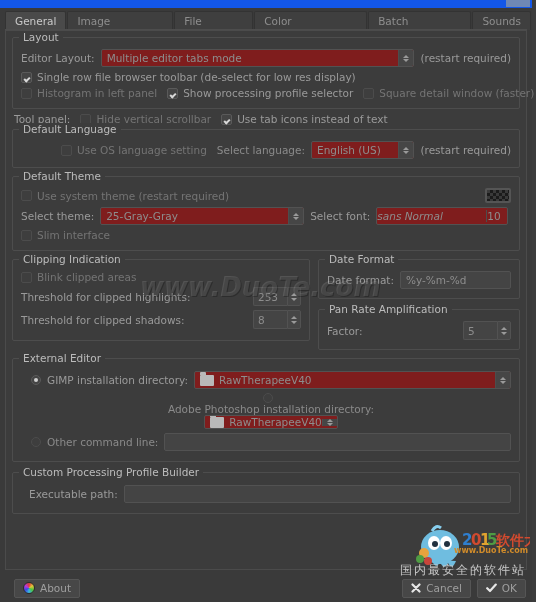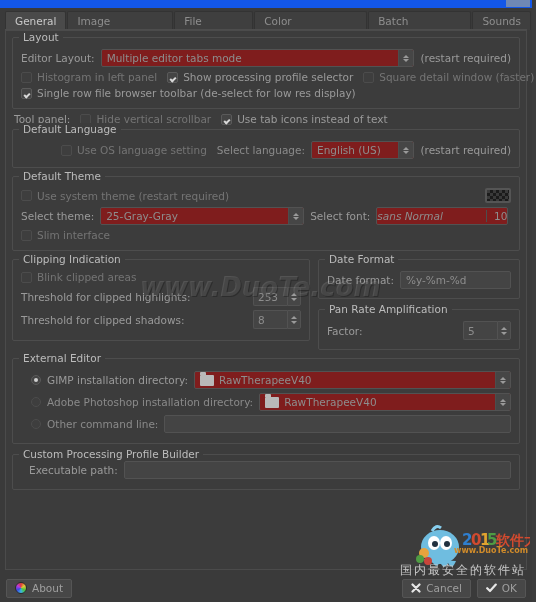--- a/index.html
+++ b/index.html
@@ -93,21 +93,21 @@
       background:#b9b9b9;border-radius:1px 1px 0 0;}
 
   
   .swatch{width:26px;height:15px;border:2px solid #555;border-radius:2px;flex:none;
       background-color:#3a3a3a;
       background-image:linear-gradient(45deg,#1b1b1b 25%,transparent 25%,transparent 75%,#1b1b1b 75%),
                        linear-gradient(45deg,#1b1b1b 25%,transparent 25%,transparent 75%,#1b1b1b 75%);
       background-size:6px 6px;background-position:0 0,3px 3px;box-sizing:border-box;}
 
   
-  .bottom{position:absolute;left:0;right:0;bottom:0;height:28px;background:#3a3a3a;
+  .bottom{position:absolute;left:8px;right:0;bottom:0;height:28px;background:#3a3a3a;
           display:flex;align-items:center;padding:0 6px;box-sizing:border-box;}
   .btn{height:19px;padding:0 8px;background:#474747;border:1px solid #555;border-radius:2px;
        display:flex;align-items:center;color:#9f9f9f;font-size:10.5px;box-sizing:border-box;}
   .btn .ic{margin-right:5px;display:flex;align-items:center;}
   .btn.ok{margin-left:6px;}
   .color-wheel{width:12px;height:12px;border-radius:50%;
      background:conic-gradient(#e03a3a,#e0c73a,#4fc23a,#3ab8e0,#3a49e0,#b63ae0,#e03a3a);
      border:1px solid #2b2b2b;box-sizing:border-box;}
 
   
@@ -152,40 +152,40 @@
           <div class="arrows">
               <div class="up"></div>
               <div class="dn"></div>
             </div>
         </div>
         <div class="gap-s"></div>
         <div class="lbl">(restart required)</div>
       </div>
 
       <div class="row">
+        <div class="cbl">
+          <span class="cb checked"></span>
+          <span>Single row file browser toolbar (de-select for low res display)</span>
+        </div>
+      </div>
+
+      <div class="row">
         <div class="cbl dis">
           <span class="cb dis"></span>
           <span>Histogram in left panel</span>
         </div>
         <div class="gap"></div>
         <div class="cbl">
           <span class="cb checked"></span>
           <span>Show processing profile selector</span>
         </div>
         <div class="gap"></div>
         <div class="cbl dis">
           <span class="cb dis"></span>
           <span>Square detail window (faster)</span>
-        </div>
-      </div>
-
-      <div class="row">
-        <div class="cbl">
-          <span class="cb checked"></span>
-          <span>Single row file browser toolbar (de-select for low res display)</span>
         </div>
       </div>
     </div>
 
     <div class="row" style="margin:-4px 0 4px 2px;">
       <div class="lbl">Tool panel:</div>
       <div class="gap"></div>
       <div class="cbl dis">
         <span class="cb dis"></span>
         <span>Hide vertical scrollbar</span>
@@ -241,21 +241,21 @@
               <div class="up"></div>
               <div class="dn"></div>
             </div>
         </div>
         <div class="gap-s"></div>
         <div class="lbl">Select font:</div>
         <div class="gap-s"></div>
         <div class="combo" style="width:132px;justify-content:center;padding:0;">
           <div class="txt" style="flex:none;text-align:center;font-style:italic;">sans Normal</div>
           <div style="flex:1;"></div>
-          <div style="width:20px;text-align:right;border-left:1px solid #4d4d4d;">10</div>
+          <div style="width:20px;text-align:left;border-left:1px solid #4d4d4d;">10</div>
         </div>
       </div>
 
       <div class="row">
         <div class="cbl dis">
           <span class="cb dis"></span>
           <span>Slim interface</span>
         </div>
       </div>
     </div>
@@ -333,21 +333,21 @@
         <div class="combo" style="flex:1;">
           <div class="folder"></div>
           <div class="txt">RawTherapeeV40</div>
           <div class="arrows">
               <div class="up"></div>
               <div class="dn"></div>
             </div>
         </div>
       </div>
 
-      <div class="row" style="padding-left:10px;">
+      <div class="row" style="padding-left:10px;flex-direction:column;">
         <span class="rb dis"></span>
         <div class="lbl dim">Adobe Photoshop installation directory:</div>
         <div class="gap-s"></div>
         <div class="combo" style="flex:1;">
           <div class="folder"></div>
           <div class="txt">RawTherapeeV40</div>
           <div class="arrows">
               <div class="up"></div>
               <div class="dn"></div>
             </div>
@@ -359,21 +359,21 @@
         <div class="lbl dim">Other command line:</div>
         <div class="gap-s"></div>
         <div class="entry" style="flex:1;">
           <span></span>
         </div>
       </div>
     </div>
 
     <div class="frame" style="margin-top:10px;padding-bottom:6px;">
       <div class="legend">Custom Processing Profile Builder</div>
-      <div class="row" style="margin-top:0;padding-left:8px;justify-content:flex-end;">
+      <div class="row" style="margin-top:6px;padding-left:8px;justify-content:flex-end;">
         <div class="lbl">Executable path:</div>
         <div class="gap-s"></div>
         <div class="entry" style="flex:1;">
           <span></span>
         </div>
       </div>
     </div>
 
   </div>
 

